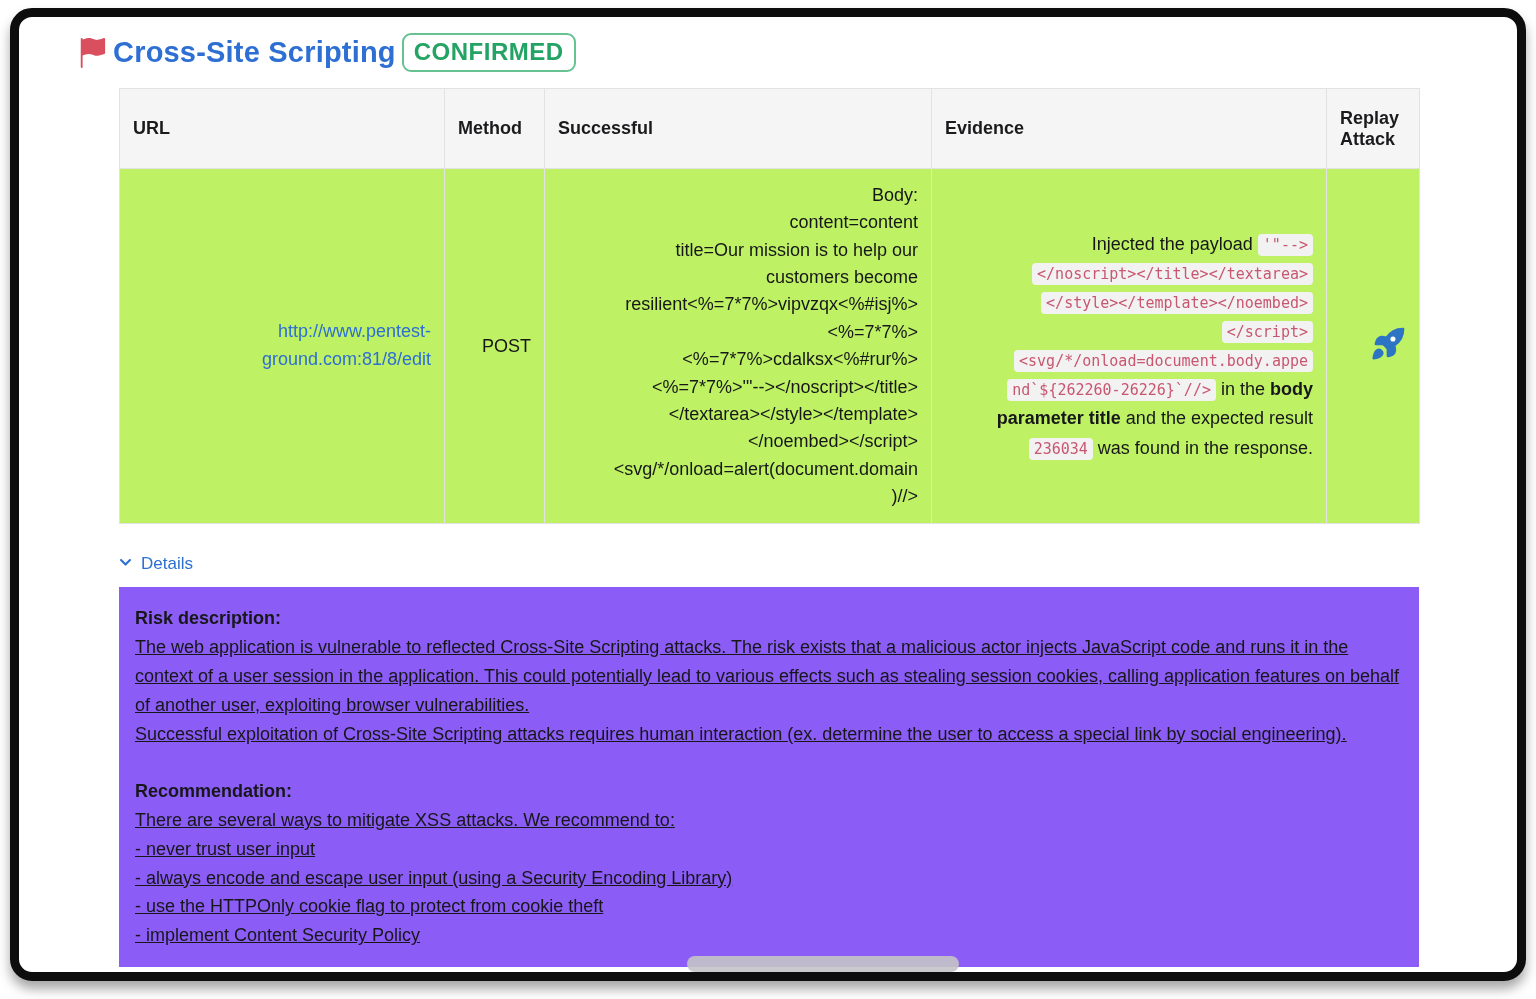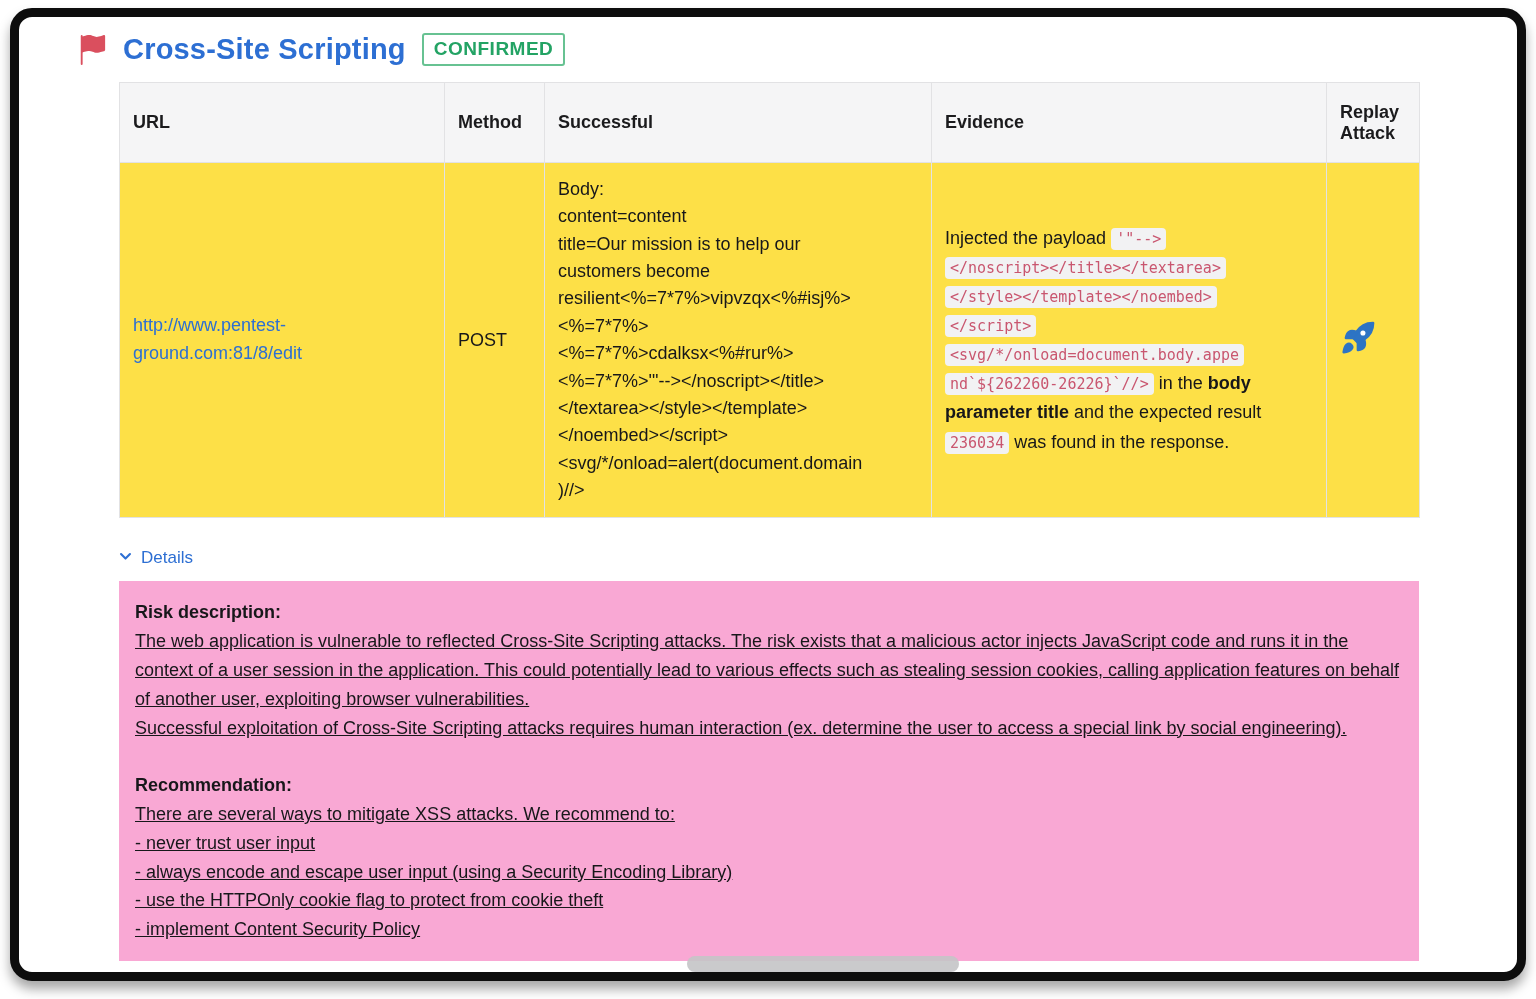--- a/index.html
+++ b/index.html
@@ -8,65 +8,65 @@
 
   .frame {
     position: absolute; left: 10px; top: 8px; right: 10px; bottom: 18px;
     border: 9px solid #0d0d0d; border-radius: 22px; background: #fff;
     box-shadow: 0 8px 12px rgba(0,0,0,0.35);
     overflow: hidden;
   }
 
   .report-header {
     margin: 16px 0 0 58px;
-    display: flex; align-items: center; gap: 16px;
+    display: flex; align-items: center; gap: 6px;
   }
   .flag-wrap { width: 30px; height: 30px; display: inline-flex; }
   .page-title {
     color: #2d6fd3; font-size: 29px; font-weight: 600; letter-spacing: 0.2px;
   }
   .confirmed-badge {
-    color: #23a364; border: 2px solid #67c292; border-radius: 3px;
+    color: #23a364; border: 2px solid #67c292; border-radius: 9px;
     background: #fff; padding: 3px 10px 4px 10px;
-    font-size: 19px; font-weight: 700; letter-spacing: 0.5px;
+    font-size: 24px; font-weight: 700; letter-spacing: 0.5px;
     display: inline-block;
   }
 
   table.vuln-table {
     margin: 16px 0 0 100px; width: 1300px;
     border-collapse: collapse; table-layout: fixed;
   }
   .vuln-table th, .vuln-table td {
     border: 1px solid #e2e2e4; padding: 13px; text-align: left;
     vertical-align: middle; font-size: 18px;
   }
   .vuln-table th {
     background: #f5f5f6; font-weight: 700; height: 80px; color: #1b1b1d;
   }
-  .vuln-table td { background: #fde047; height: 355px; }
+  .vuln-table td { background: #bef264; height: 355px; text-align: right; }
   .url-link { color: #2d6fd3; text-decoration: none; overflow-wrap: break-word; line-height: 1.55; }
   .params { white-space: pre-line; line-height: 1.52; }
   .evidence { line-height: 1.62; }
   .code {
     font-family: "DejaVu Sans Mono", monospace; font-size: 15px;
     color: #c9566f; background: #f2f2f3; border-radius: 4px;
     padding: 2px 5px; white-space: pre-wrap;
     -webkit-box-decoration-break: clone; box-decoration-break: clone;
   }
   .bold { font-weight: 700; }
   .replay-cell { text-align: center; }
   .replay-btn { background: none; border: none; cursor: pointer; padding: 0; }
 
   .details-toggle {
     margin: 30px 0 0 100px; display: flex; align-items: center; gap: 9px;
     color: #2d6fd3; font-size: 17px; width: max-content; cursor: pointer;
   }
 
   .details-panel {
-    margin: 13px 0 0 100px; width: 1300px; background: #f9a8d4;
+    margin: 13px 0 0 100px; width: 1300px; background: #8b5cf6;
     padding: 17px 16px; font-size: 18px; line-height: 1.6; color: #17171a;
   }
   .section-heading { font-weight: 700; }
   .section-text { white-space: pre-line; text-decoration: underline; }
   .section-gap { height: 29px; }
 
   .scroll-thumb {
     position: absolute; left: 668px; bottom: 0px; width: 272px; height: 16px;
     background: #c4c4c6; border-radius: 9px; opacity: 0.9;
   }

